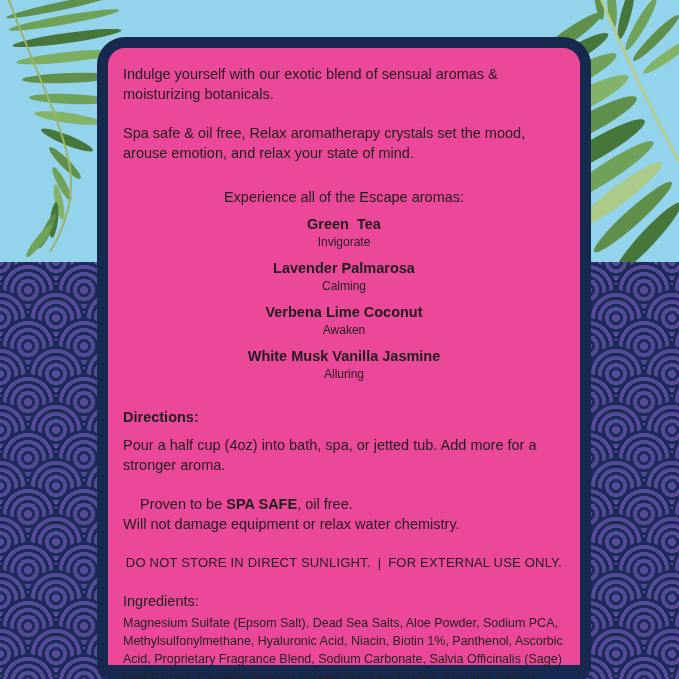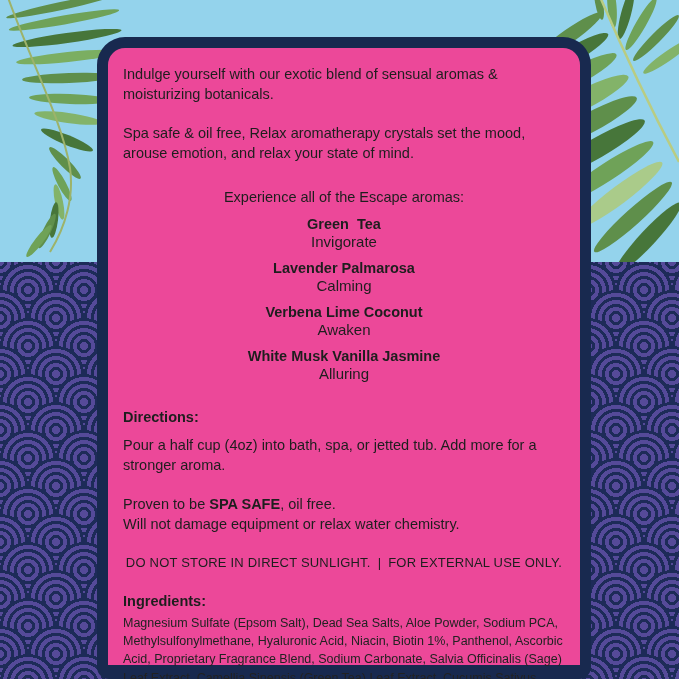--- a/index.html
+++ b/index.html
@@ -33,30 +33,30 @@
     background:#ec4899;
     border:11px solid #18294f;
     border-bottom-width:14px;
     border-radius:28px 28px 12px 12px;
   }
   .card-content{padding:16px 15px 0 15px;color:#1e1e1e;}
   .body-text{font-size:14.5px;line-height:20px;margin:0 0 19px 0;}
   .section-heading{font-size:14.5px;line-height:18px;font-weight:normal;text-align:center;margin:25px 0 9px 0;}
   .aroma{text-align:center;margin:0 0 8px 0;}
   .aroma-name{font-size:14.5px;line-height:18px;font-weight:bold;white-space:pre-wrap;}
-  .aroma-effect{font-size:15px;line-height:18px;}
+  .aroma-effect{font-size:12px;line-height:18px;}
   .block-label{font-size:14.5px;line-height:20px;font-weight:bold;margin:24px 0 8px 0;}
   .plain{font-size:14.5px;line-height:20px;margin:0;}
-  .proven{margin-top:19px;}
+  .proven{margin-top:19px;margin-left:17px;}
   .caution{
     font-size:13px;line-height:16px;font-weight:normal;text-align:center;
     margin:21px 0 0 0;letter-spacing:0.2px;
   }
   .caution .sep{margin:0 7px;}
-  .ingredients-label{font-size:14.5px;line-height:18px;font-weight:bold;margin:21px 0 4px 0;}
+  .ingredients-label{font-size:14.5px;line-height:18px;font-weight:normal;margin:21px 0 4px 0;}
   .ingredients-text{font-size:12.5px;line-height:18.2px;margin:0;color:#222;}
   b{font-weight:bold;}
 </style>
 </head>
 <body>
 
 <div class="stage">
 
   <svg class="palm palm-left" width="125" height="262" viewBox="0 0 125 262">
     <g>

